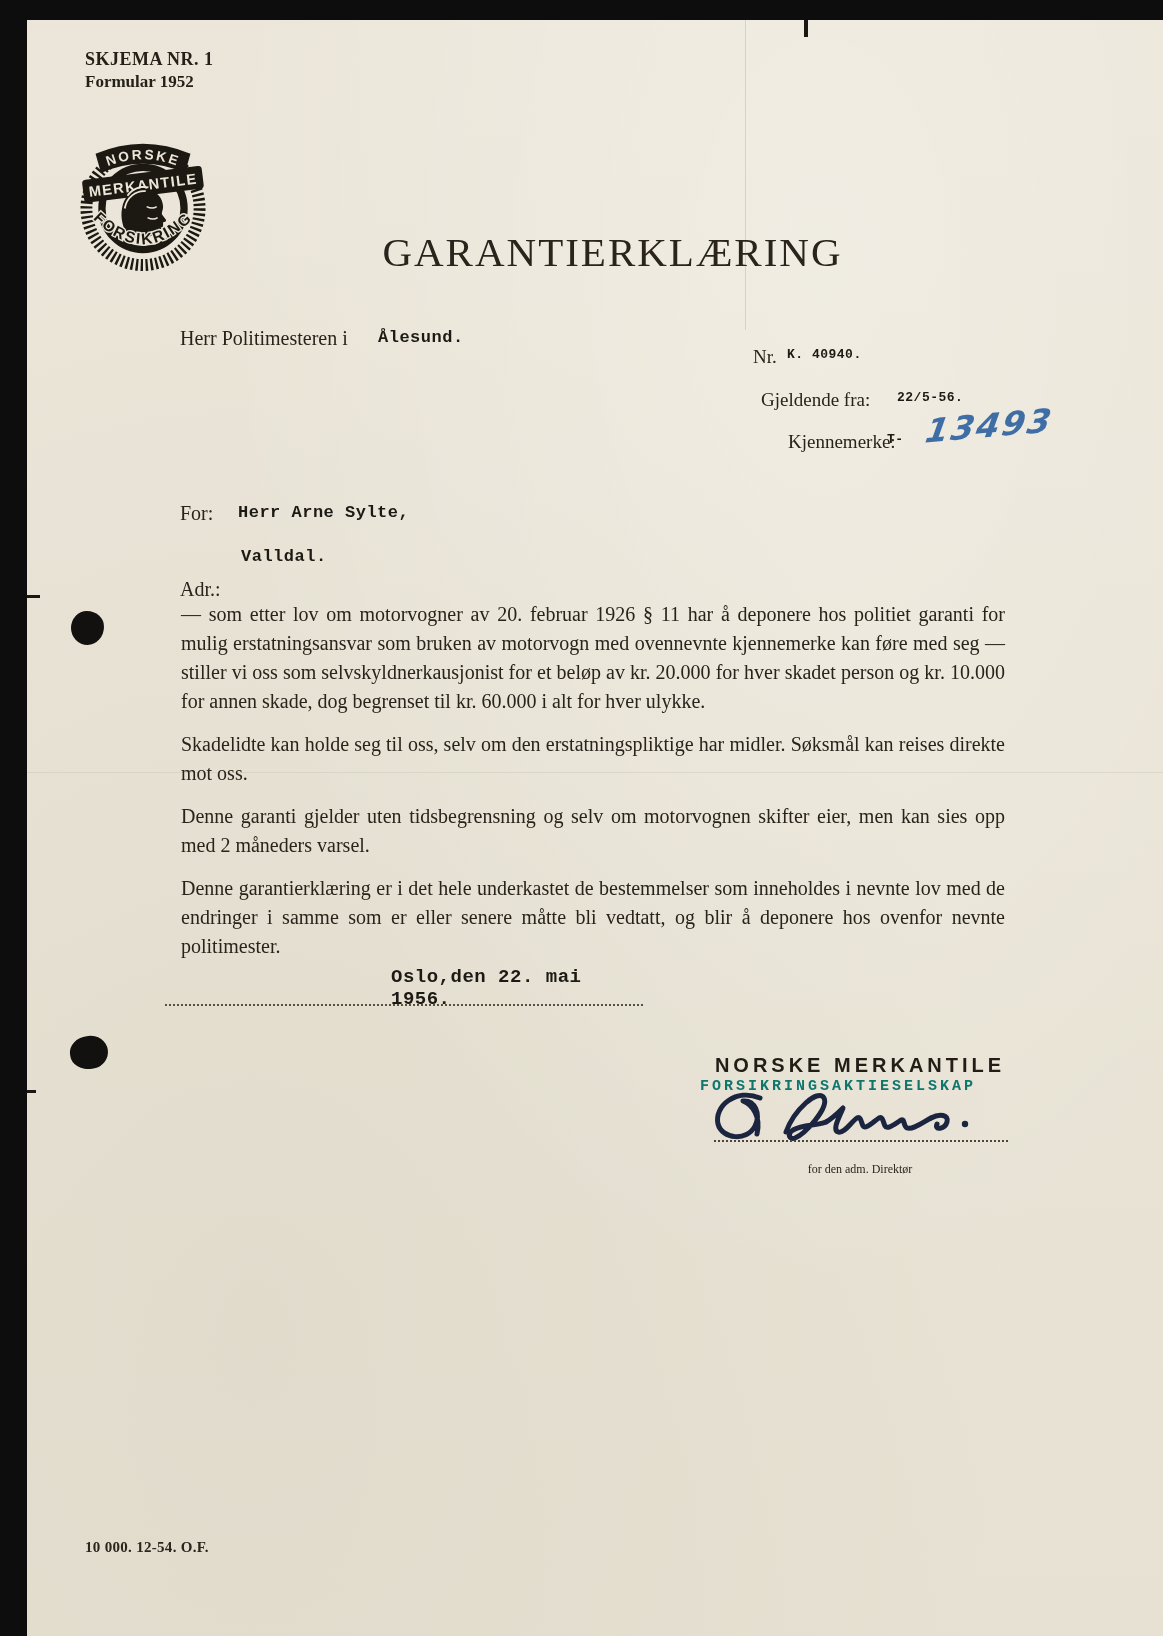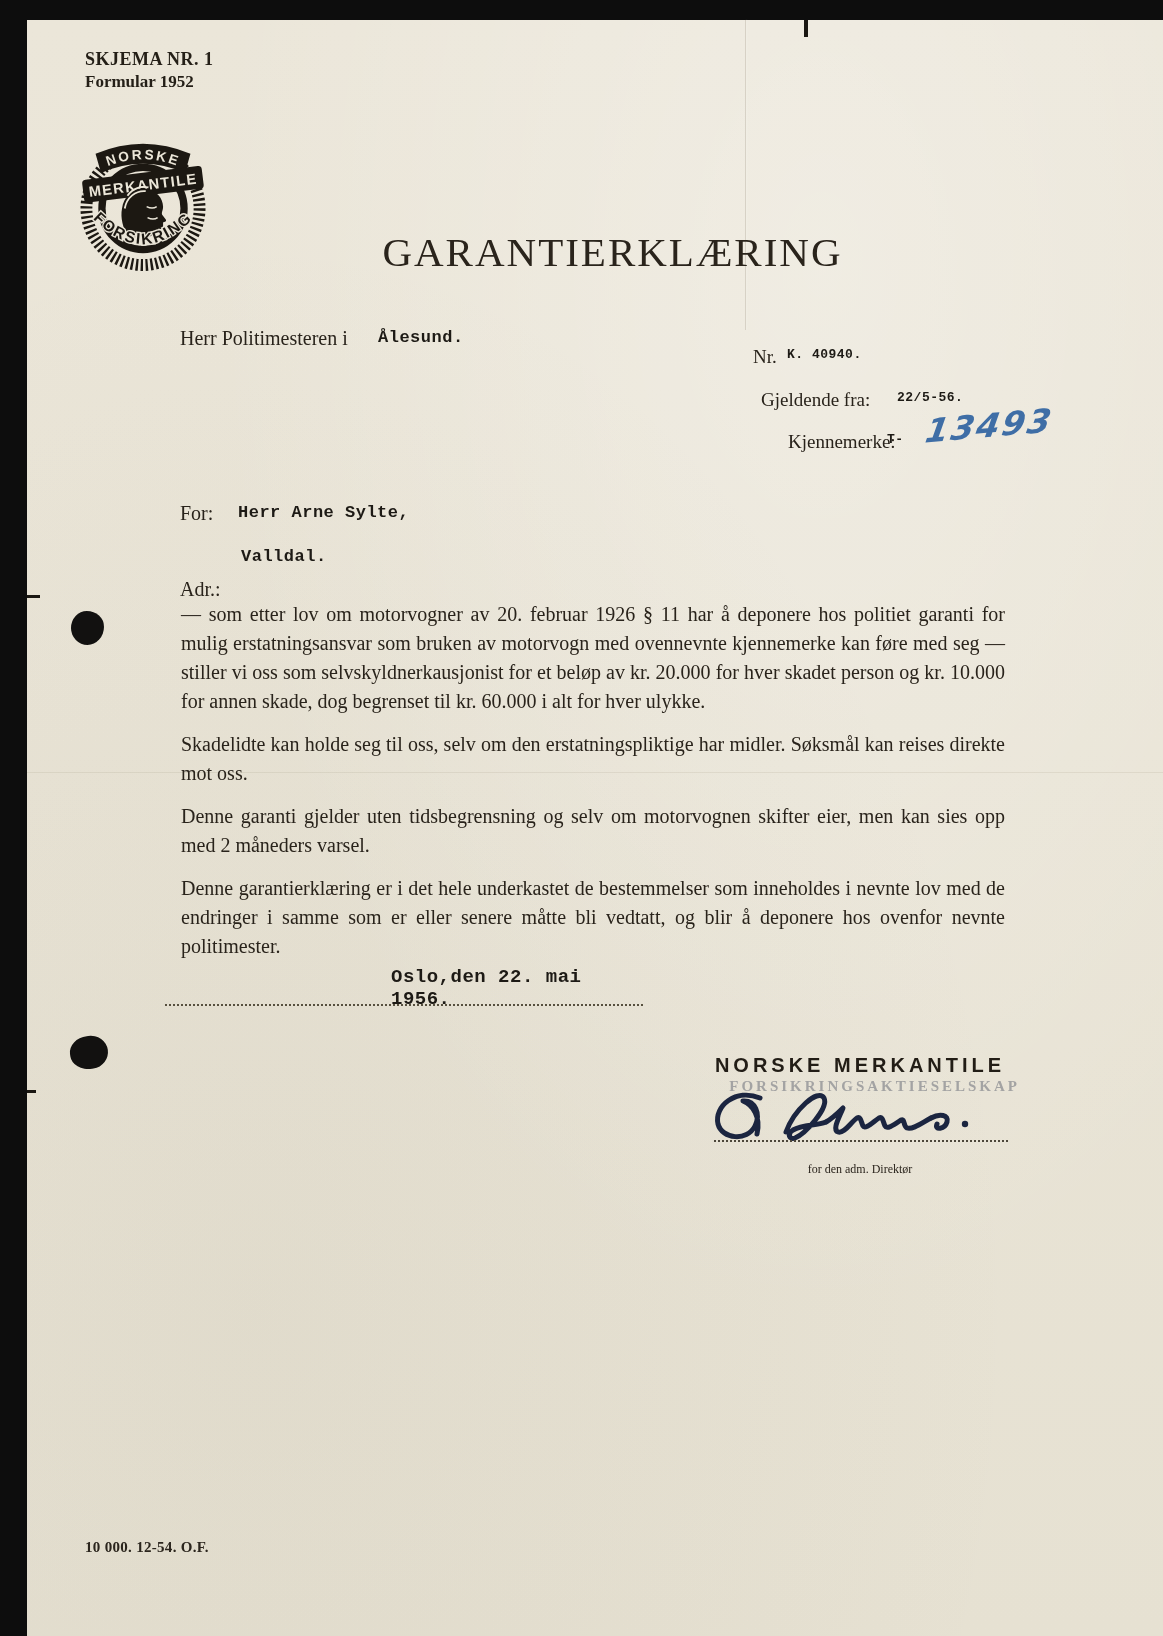--- a/index.html
+++ b/index.html
@@ -70,22 +70,22 @@
   .body-text p{
     margin:0 0 14px 0;font-size:20px;line-height:29px;color:#29231b;
     text-align:justify;
   }
 
   .dateline{left:165px;top:960px;width:478px;height:44px;border-bottom:2px dotted #57503f;}
   .dateline .typed-date{position:absolute;left:226px;bottom:-6px;font-size:19px;}
 
   .company-1{left:700px;top:1054px;width:320px;text-align:center;
     font-family:"Liberation Sans", sans-serif;font-weight:700;font-size:20px;letter-spacing:4px;color:#221d16;}
-  .company-2{left:700px;top:1078px;width:320px;text-align:right;
-    font-family:Liberation Serif, serif;font-weight:700;font-size:15px;letter-spacing:3px;color:#a3a3a3;}
+  .company-2{left:700px;top:1078px;width:320px;text-align:left;
+    font-family:Liberation Mono, monospace;font-weight:700;font-size:15px;letter-spacing:3px;color:#0f766e;}
   .signature-svg{left:702px;top:1084px;}
   .signature-line{left:714px;top:1140px;width:294px;border-top:2px dotted #4c463a;}
   .signature-caption{left:700px;top:1146px;width:320px;text-align:center;font-size:12px;color:#2b251d;margin-top:16px;}
 
   .print-footer{left:85px;top:1539px;font-size:15px;font-weight:700;color:#2b251d;letter-spacing:0.3px;}
 </style>
 </head>
 <body>
 
 <div class="page">

